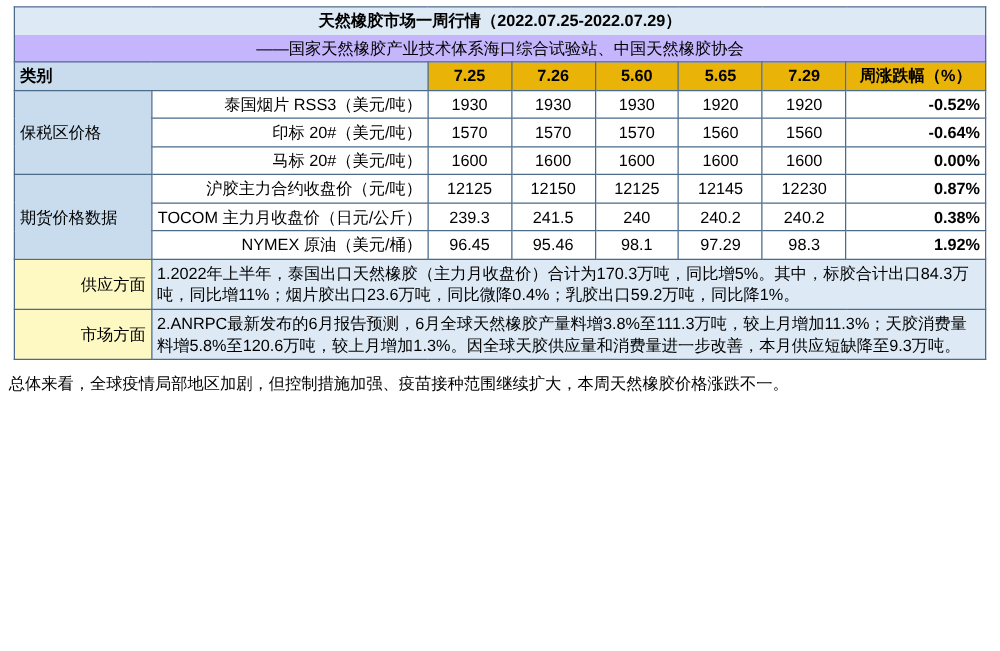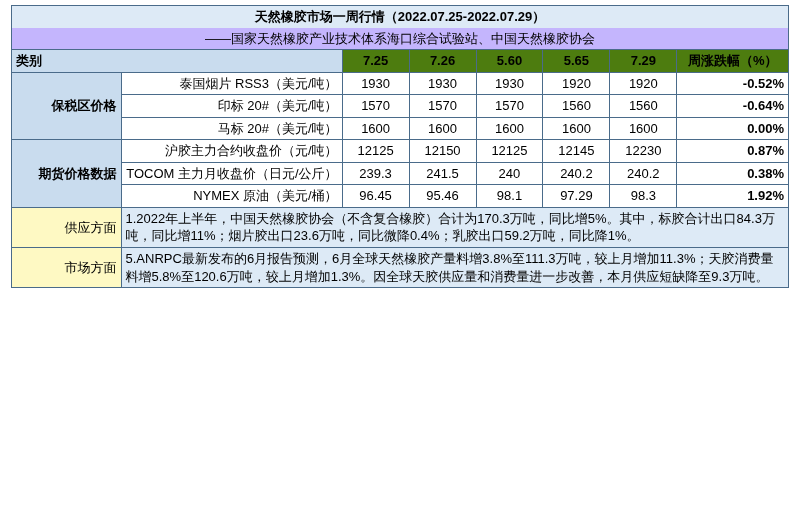--- a/index.html
+++ b/index.html
@@ -44,37 +44,37 @@
   .subtitle-cell {
     background: #c4b5fd;
     text-align: center;
     font-weight: normal;
     font-size: 14px;
     padding: 2px 4px 7px 4px;
     border-top: none !important;
     margin-left: 40px;
   }
   .hdr {
-    background: #4d7c0f;
+    background: #eab308;
     font-weight: bold;
     text-align: center;
     font-size: 13.5px;
     padding: 7px 4px;
   }
   .hdr-left {
     background: #c9dcee;
     font-weight: bold;
     text-align: left;
     font-size: 13.5px;
     padding: 7px 6px;
   }
   .cat {
     background: #c9dcee;
-    font-weight: bold;
-    text-align: right;
+    font-weight: normal;
+    text-align: left;
     font-size: 13.5px;
     padding: 6px;
   }
   .rowname {
     background: #ffffff;
     text-align: right;
     font-size: 12.5px;
     padding: 5px 6px;
   }
   .num {
@@ -206,23 +206,24 @@
         <td class="num">96.45</td>
         <td class="num">95.46</td>
         <td class="num">98.1</td>
         <td class="num">97.29</td>
         <td class="num">98.3</td>
         <td class="pct">1.92%</td>
       </tr>
 
       <tr>
         <td class="note-cat">供应方面</td>
-        <td class="note-body" colspan="7">1.2022年上半年，中国天然橡胶协会（不含复合橡胶）合计为170.3万吨，同比增5%。其中，标胶合计出口84.3万吨，同比增11%；烟片胶出口23.6万吨，同比微降0.4%；乳胶出口59.2万吨，同比降1%。</td>
+        <td class="note-body" colspan="7">1.2022年上半年，泰国出口天然橡胶（主力月收盘价）合计为170.3万吨，同比增5%。其中，标胶合计出口84.3万吨，同比增11%；烟片胶出口23.6万吨，同比微降0.4%；乳胶出口59.2万吨，同比降1%。</td>
       </tr>
       <tr>
         <td class="note-cat">市场方面</td>
-        <td class="note-body" colspan="7">5.ANRPC最新发布的6月报告预测，6月全球天然橡胶产量料增3.8%至111.3万吨，较上月增加11.3%；天胶消费量料增5.8%至120.6万吨，较上月增加1.3%。因全球天胶供应量和消费量进一步改善，本月供应短缺降至9.3万吨。</td>
+        <td class="note-body" colspan="7">2.ANRPC最新发布的6月报告预测，6月全球天然橡胶产量料增3.8%至111.3万吨，较上月增加11.3%；天胶消费量料增5.8%至120.6万吨，较上月增加1.3%。因全球天胶供应量和消费量进一步改善，本月供应短缺降至9.3万吨。</td>
       </tr>
     </tbody>
   </table>
 
+  <div class="summary">总体来看，全球疫情局部地区加剧，但控制措施加强、疫苗接种范围继续扩大，本周天然橡胶价格涨跌不一。</div>
 
 </div>
 
 </body></html>

